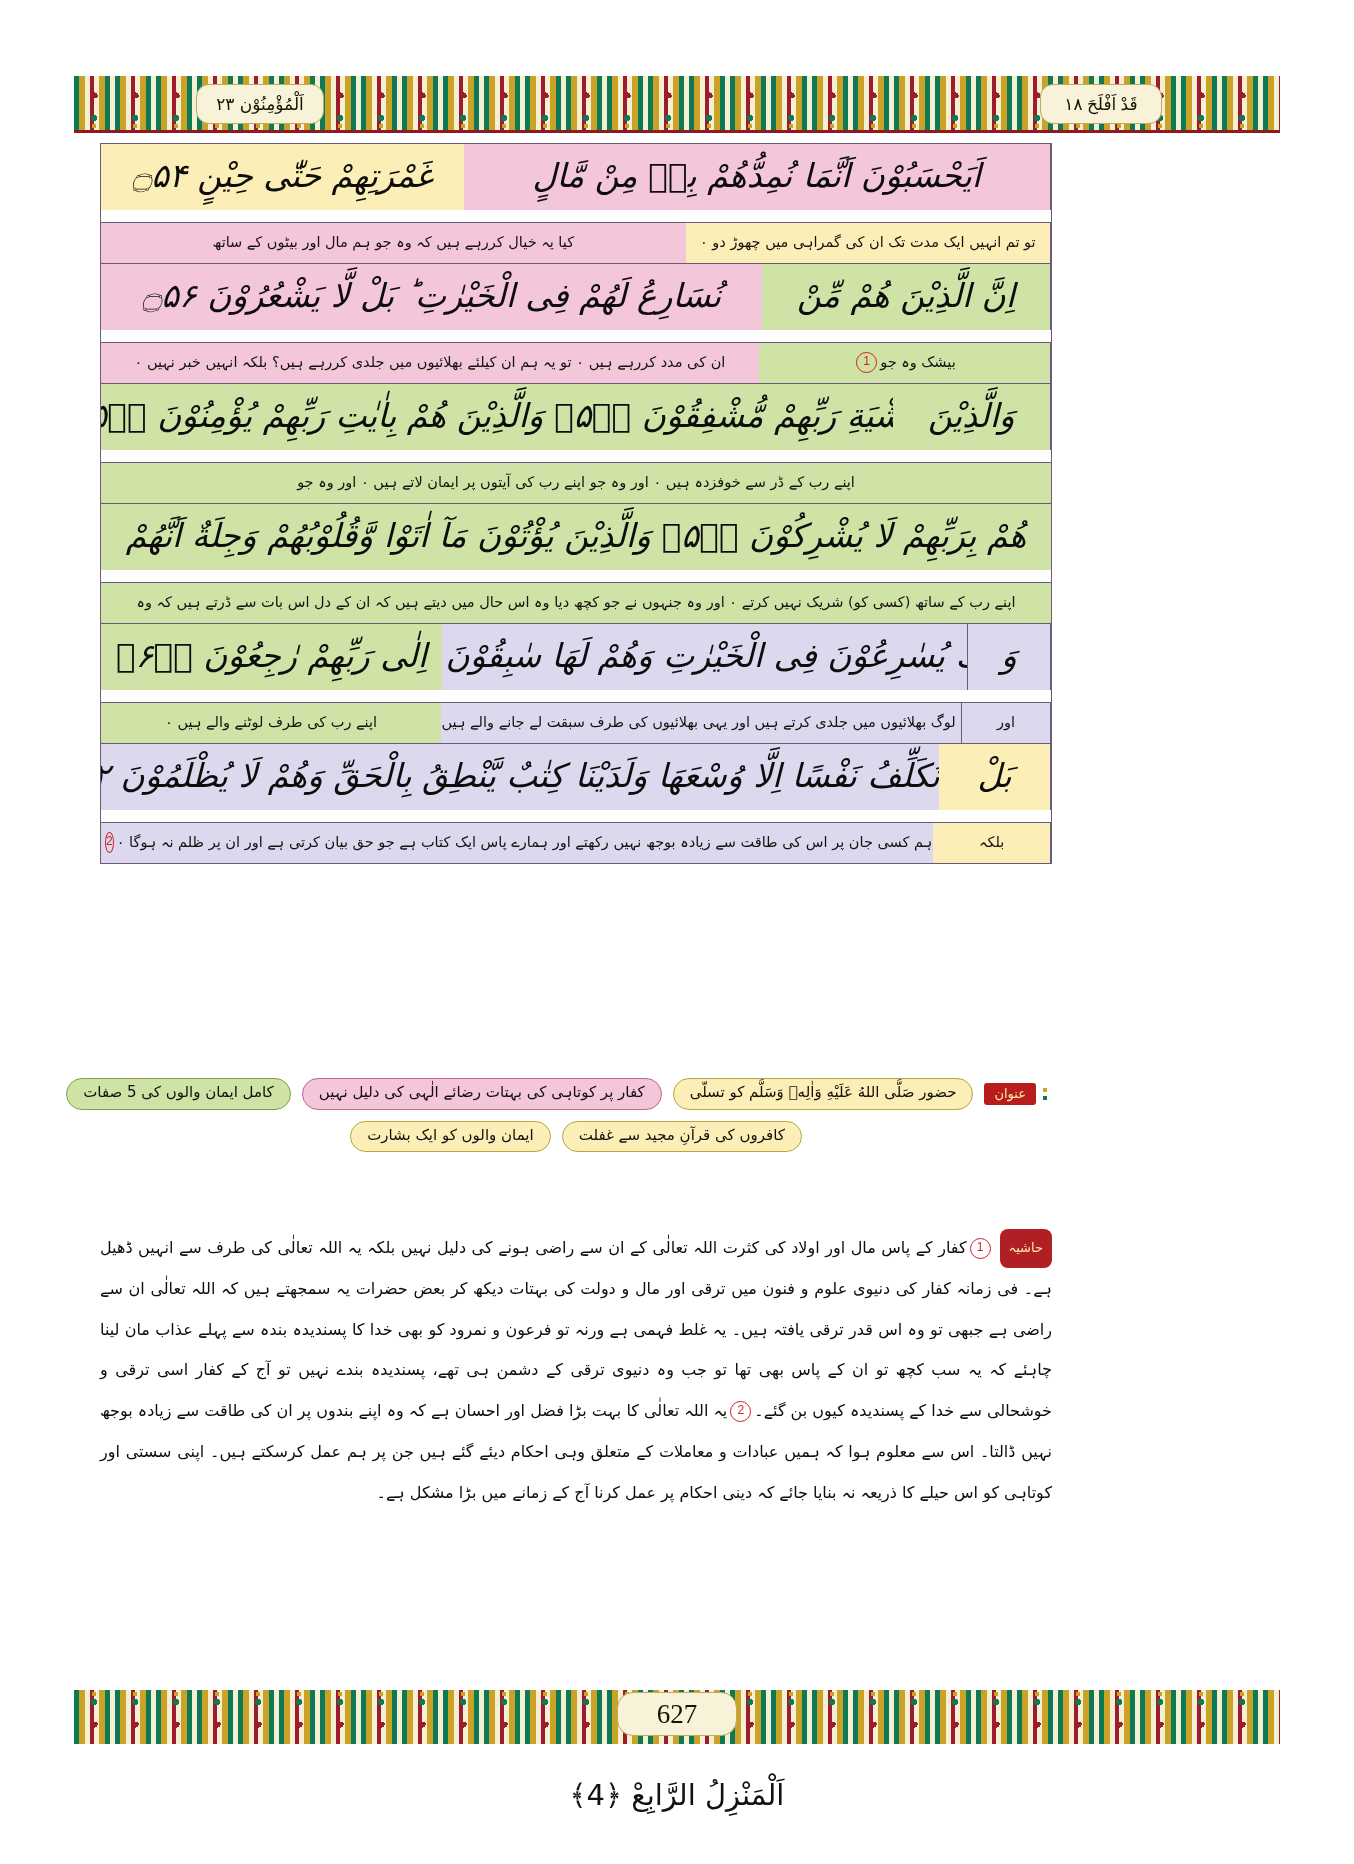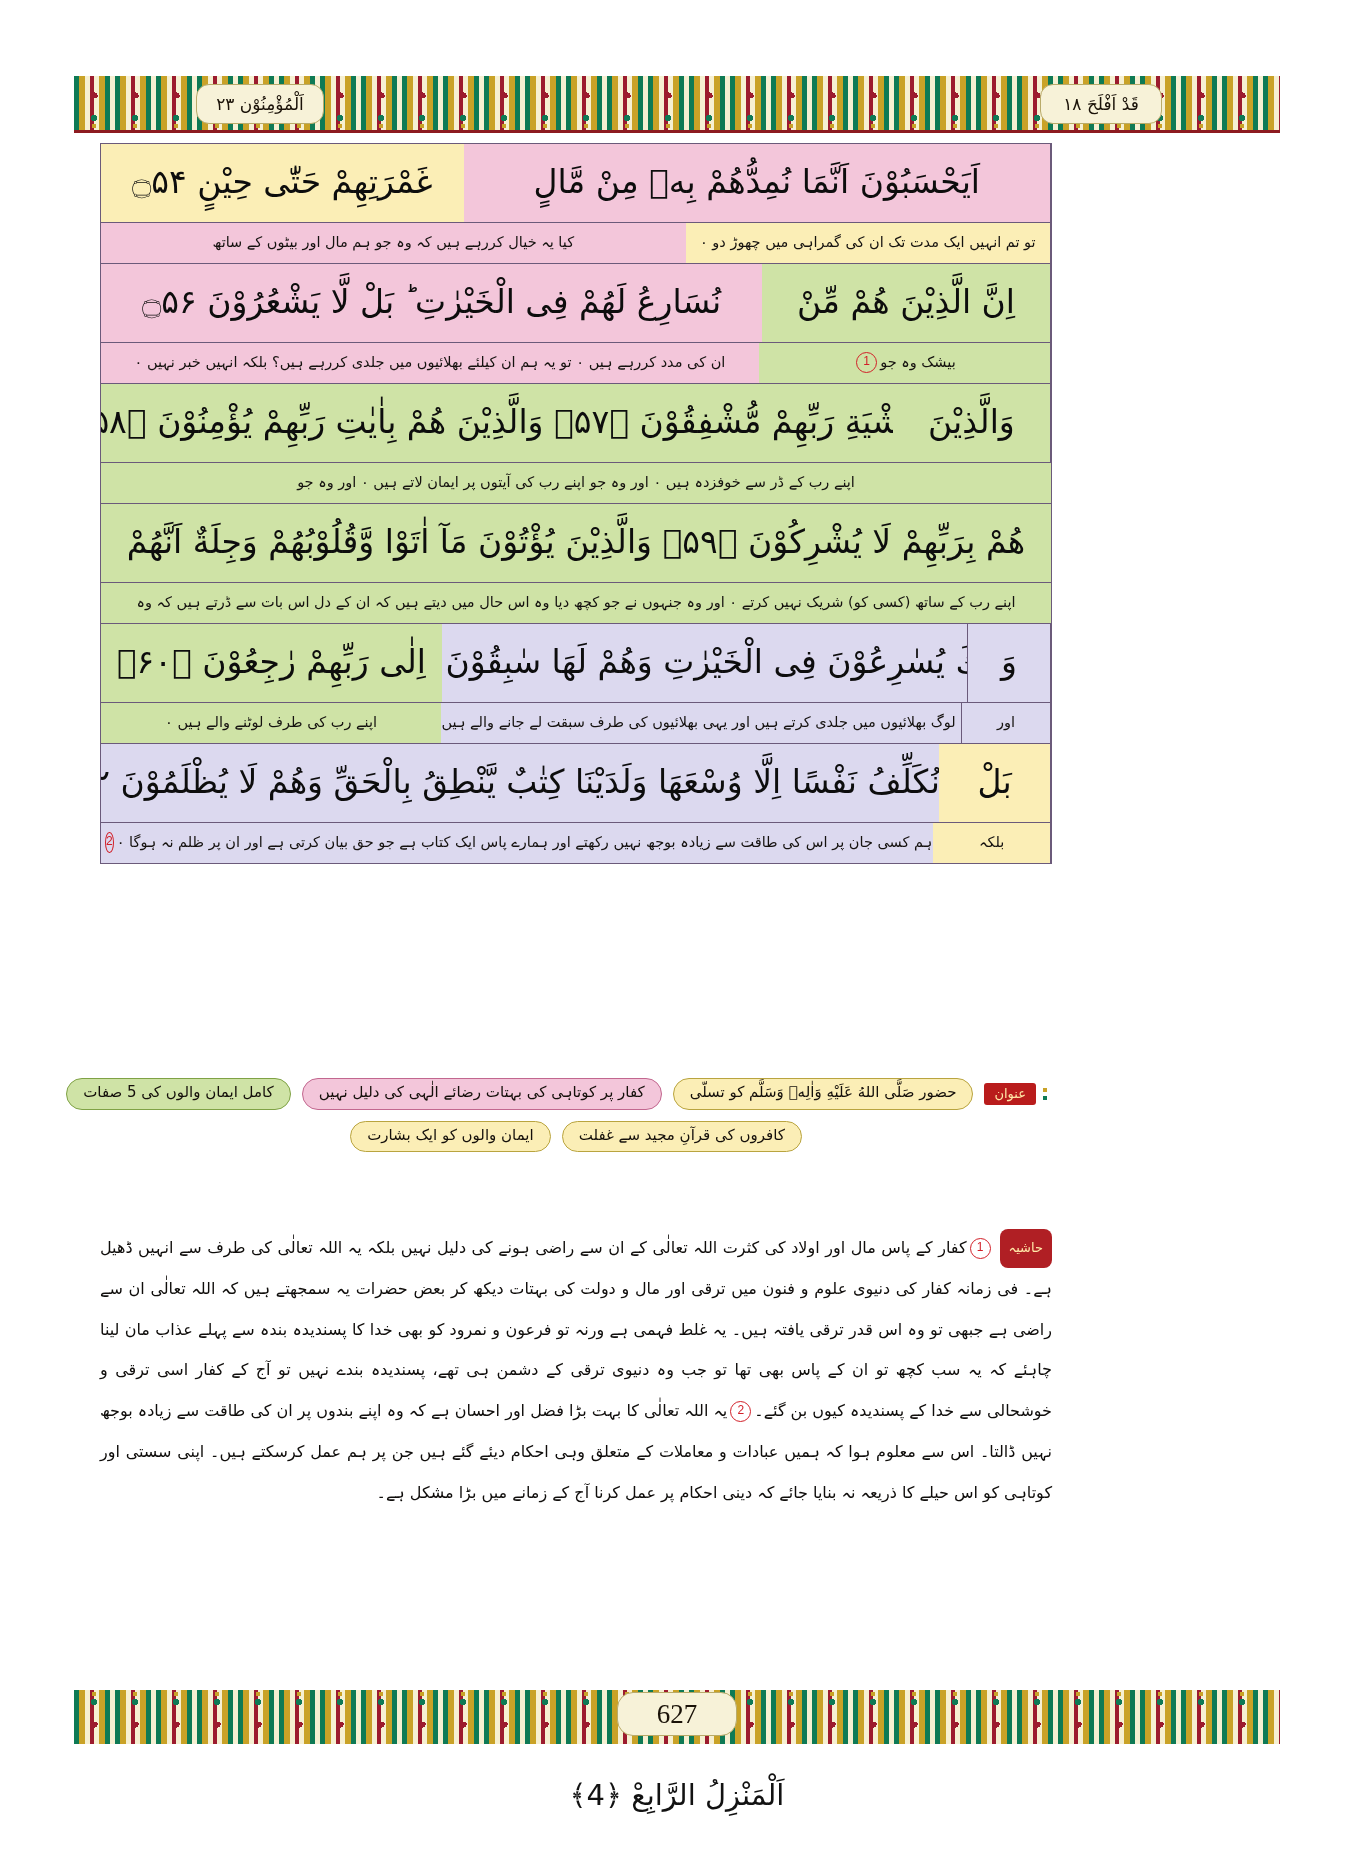--- a/index.html
+++ b/index.html
@@ -51,21 +51,21 @@
 
   .cartouche{
     position:absolute;height:38px;background:#f7f2d8;
     border:1.5px solid #b9ab6a;border-radius:13px;
     display:flex;align-items:center;justify-content:center;
     font-family:"DejaVu Sans",sans-serif;
     color:#1a1208;z-index:6;
     direction:rtl;
   }
   .cart-surah{top:84px;right:1030px;width:126px;font-size:17px;}
-  .cart-juz{top:84px;left:1040px;width:120px;font-size:17px;}
+  .cart-juz{top:84px;left:1040px;width:120px;font-size:17px;font-family:Liberation Serif, serif;}
   .cart-page{
     top:1692px;left:50%;transform:translateX(-50%);
     width:118px;height:42px;font-size:27px;
     font-family:"Liberation Serif",serif;font-weight:400;border-radius:16px;
   }
 
   
   .verse-table{
     position:absolute;left:100px;top:143px;width:952px;
     border:1.5px solid #6b5a7a;
@@ -97,21 +97,21 @@
   }
   .ur-seg.center{justify-content:center;}
 
   .c-pink{background:#f3c6da;}
   .c-cream{background:#fbeeb6;}
   .c-green{background:#cfe3a6;}
   .c-lav{background:#dcd9ef;}
 
   .ar-row{height:78px;}
   .ur-row{height:40px;}
-  .ar-row .ar-seg{height:78px;}
+  .ar-row .ar-seg{height:66px;font-style:italic;}
   .ur-row .ur-seg{height:40px;}
 
   .seg-div{border-right:1.5px solid #6b5a7a;}
   .fn-mark{
     display:inline-block;width:19px;height:19px;border-radius:50%;
     border:1.6px solid #d21f28;color:#d21f28;
     font-family:"Liberation Sans",sans-serif;font-size:12px;
     line-height:17px;text-align:center;
     vertical-align:middle;margin:0 3px;
     background:transparent;

